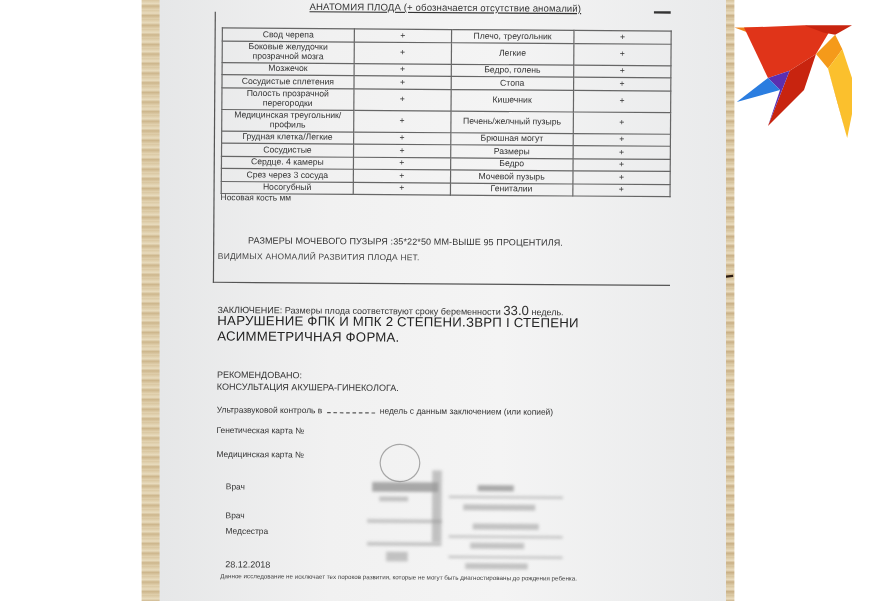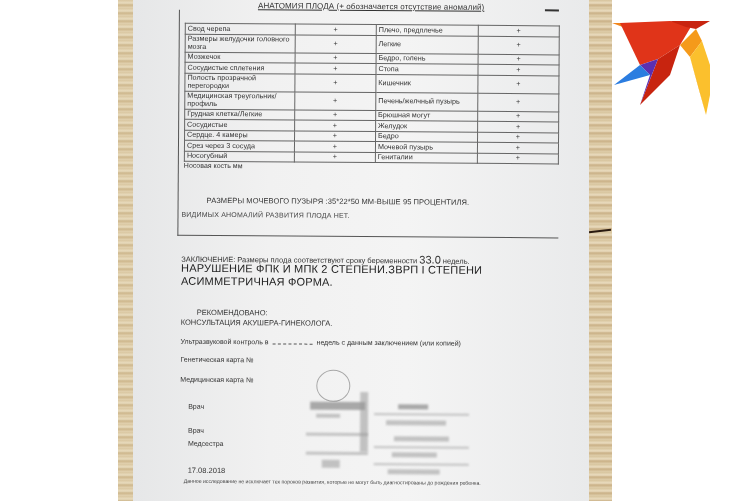--- a/index.html
+++ b/index.html
@@ -3,38 +3,38 @@
 <meta charset="utf-8">
 <style>
   html, body { margin:0; padding:0; }
   body { width:732px; height:501px; position:relative; overflow:hidden; background:#ffffff; font-family:"Liberation Sans", sans-serif; color:#2a2a2a; }
   .wood-left { position:absolute; left:118px; top:0; width:16px; height:501px;
     background: repeating-linear-gradient(180deg, #d9c6a0 0px, #e8dbbd 3px, #cdb68c 5px, #e3d3b1 8px); }
   .wood-right { position:absolute; left:588px; top:0; width:24px; height:501px;
     background: repeating-linear-gradient(180deg, #d6c39c 0px, #eadcbf 3px, #c9b086 5px, #e0cfac 8px); }
   .wood-crack { position:absolute; left:589px; top:230px; width:22px; height:2px; background:#2a1a10; transform:rotate(-6deg); }
   .paper { position:absolute; left:133px; top:0; width:456px; height:501px;
-    background: linear-gradient(90deg, #e6e7e8 0%, #f1f1f1 30%, #f4f4f4 60%, #e9eaeb 100%); }
+    background: linear-gradient(90deg, #e6e7e8 0%, #f1f1f1 30%, #f4f4f4 60%, #e9eaeb 100%); padding-left: 16px; }
   .doc { position:absolute; left:0; top:0; width:456px; height:501px; transform:rotate(0.4deg); transform-origin:50% 0; }
   .box { position:absolute; left:46px; top:11px; width:380px; height:225px; border-left:1px solid #555; border-bottom:1px solid #555; }
   .anat-title { position:absolute; left:125px; top:2px; font-size:8px; text-decoration:underline; letter-spacing:0.1px; color:#333; }
   .dash-mark { position:absolute; left:412px; top:8px; width:14px; height:2px; background:#333; }
   table.anat { position:absolute; left:52px; top:24px; width:375px; border-collapse:collapse; font-size:7.2px; color:#333; }
-  table.anat td { border:1px solid #666; padding:0 2px; height:9.5px; line-height:8.5px; vertical-align:middle; }
+  table.anat td { border:1px solid #666; padding:0 2px; height:9.5px; line-height:8.5px; vertical-align:middle;text-align:center; }
   table.anat td.mark { text-align:center; width:80px; }
   table.anat td.organ1 { width:108px; }
   table.anat td.organ2 { width:100px; }
   table.anat tr.tall td { height:17px; }
   .nasal { position:absolute; left:52px; top:163px; font-size:7px; color:#333; }
   .bladder { position:absolute; left:75px; top:197px; font-size:7.5px; color:#333; letter-spacing:0.1px; }
   .noanom { position:absolute; left:50px; top:212px; font-size:7px; color:#444; letter-spacing:0.2px; }
   .concl-label { position:absolute; left:50px; top:253px; font-size:7.5px; color:#333; }
   .concl-label .weeks-num { font-size:11px; font-weight:normal; }
   .diagnosis { position:absolute; left:50px; top:263px; width:400px; font-size:11px; line-height:13px; color:#222; letter-spacing:0.2px; }
-  .rec-title { position:absolute; left:66px; top:309px; font-size:7.5px; color:#333; }
+  .rec-title { position:absolute; left:50px; top:309px; font-size:7.5px; color:#333; }
   .rec-text { position:absolute; left:50px; top:319px; font-size:7.5px; color:#333; }
   .us-control { position:absolute; left:50px; top:339px; font-size:7px; color:#333; white-space:nowrap; }
   .us-control .dots { display:inline-block; width:40px; border-bottom:1px dashed #555; margin:0 4px; height:5px; }
   .gen-card { position:absolute; left:50px; top:357px; font-size:7px; color:#333; }
   .med-card { position:absolute; left:50px; top:377px; font-size:7px; color:#333; }
   .sig-label { position:absolute; left:58px; font-size:7px; color:#333; }
   .date { position:absolute; left:58px; top:467px; font-size:7.5px; color:#333; }
   .disclaimer { position:absolute; left:54px; top:479px; font-size:5.2px; color:#444; white-space:nowrap; }
   .stamp { position:absolute; left:186px; top:370px; width:32px; height:30px; border:1px solid #888; border-radius:50%; opacity:0.7; }
   .blur { position:absolute; background:#9a9a9a; filter:blur(1.2px); opacity:0.55; }
@@ -52,25 +52,25 @@
   <div class="doc">
     <div class="anat-title">АНАТОМИЯ ПЛОДА (+ обозначается отсутствие аномалий)</div>
     <div class="dash-mark"></div>
     <div class="box"></div>
 
     <table class="anat">
       <tbody>
         <tr>
           <td class="organ1">Свод черепа</td>
           <td class="mark">+</td>
-          <td class="organ2">Плечо, предплечье</td>
+          <td class="organ2">Плечо, треугольник</td>
           <td class="mark">+</td>
         </tr>
         <tr class="tall">
-          <td class="organ1">Размеры желудочки головного мозга</td>
+          <td class="organ1">Боковые желудочки прозрачной мозга</td>
           <td class="mark">+</td>
           <td class="organ2">Легкие</td>
           <td class="mark">+</td>
         </tr>
         <tr>
           <td class="organ1">Мозжечок</td>
           <td class="mark">+</td>
           <td class="organ2">Бедро, голень</td>
           <td class="mark">+</td>
         </tr>
@@ -94,21 +94,21 @@
         </tr>
         <tr>
           <td class="organ1">Грудная клетка/Легкие</td>
           <td class="mark">+</td>
           <td class="organ2">Брюшная могут</td>
           <td class="mark">+</td>
         </tr>
         <tr>
           <td class="organ1">Сосудистые</td>
           <td class="mark">+</td>
-          <td class="organ2">Желудок</td>
+          <td class="organ2">Размеры</td>
           <td class="mark">+</td>
         </tr>
         <tr>
           <td class="organ1">Сердце. 4 камеры</td>
           <td class="mark">+</td>
           <td class="organ2">Бедро</td>
           <td class="mark">+</td>
         </tr>
         <tr>
           <td class="organ1">Срез через 3 сосуда</td>
@@ -159,21 +159,21 @@
     <div class="blur" style="left:192px;top:460px;width:18px;height:8px"></div>
     <div class="blur dark" style="left:268px;top:404px;width:30px;height:5px"></div>
     <div class="blur" style="left:244px;top:413px;width:95px;height:2px"></div>
     <div class="blur" style="left:256px;top:420px;width:60px;height:5px"></div>
     <div class="blur" style="left:264px;top:436px;width:55px;height:5px"></div>
     <div class="blur" style="left:244px;top:446px;width:95px;height:2px"></div>
     <div class="blur" style="left:262px;top:452px;width:45px;height:5px"></div>
     <div class="blur" style="left:244px;top:463px;width:95px;height:2px"></div>
     <div class="blur" style="left:258px;top:469px;width:52px;height:5px"></div>
 
-    <div class="date">17.08.2018</div>
+    <div class="date">28.12.2018</div>
     <div class="disclaimer">Данное исследование не исключает тех пороков развития, которые не могут быть диагностированы до рождения ребенка.</div>
   </div>
 </div>
 
 <svg class="logo" viewBox="0 0 110 105">
   <polygon points="2,8 52,8 40,22" fill="#f0851c"></polygon>
   <polygon points="10,8 60,6 82,10 70,30 48,44 30,50" fill="#e03419"></polygon>
   <polygon points="60,6 100,6 86,14 76,12" fill="#c8240f"></polygon>
   <polygon points="70,30 86,14 92,26 80,42" fill="#f59a1a"></polygon>
   <polygon points="80,42 92,26 100,50 100,80 96,100" fill="#fbc02d"></polygon>

